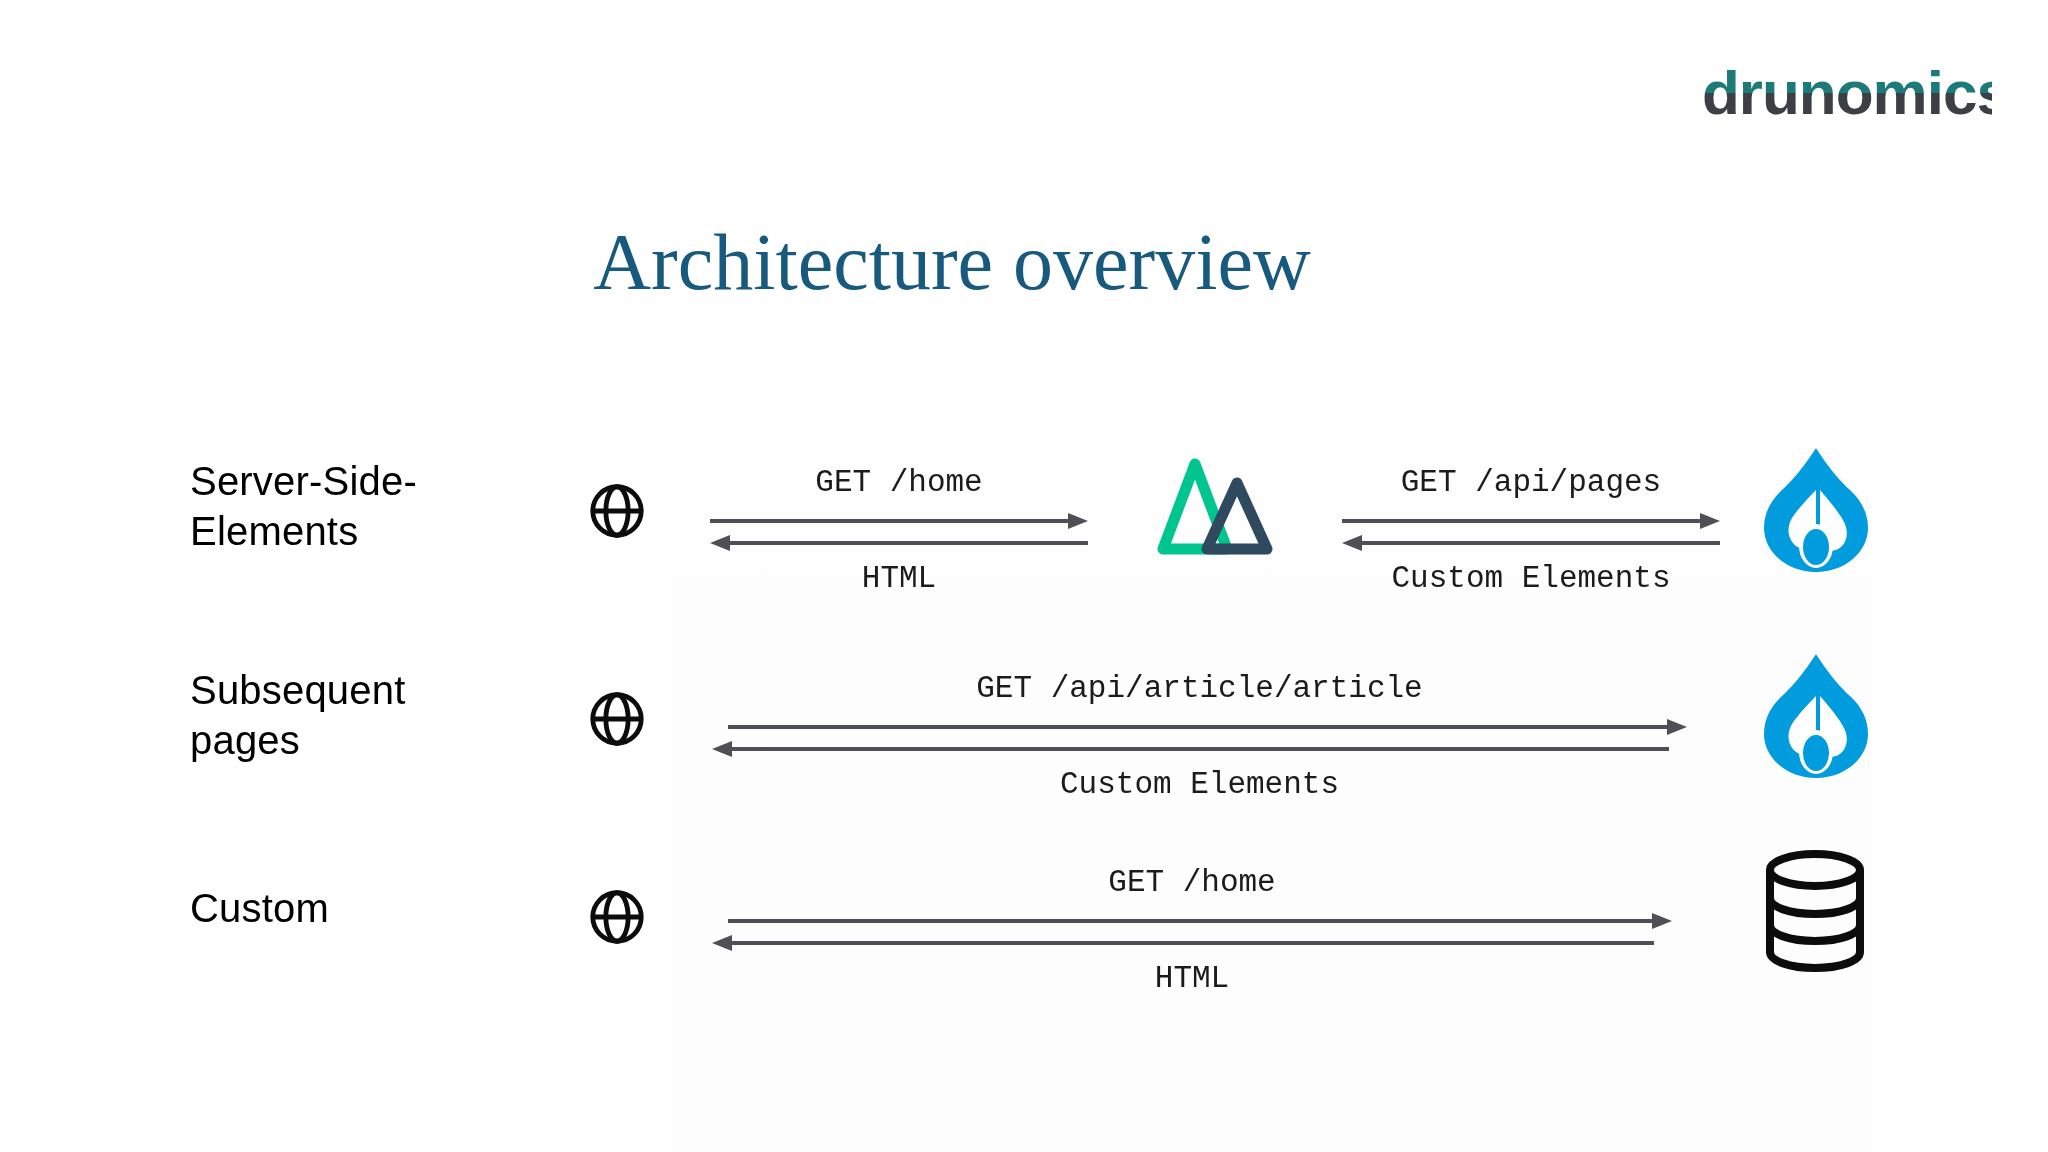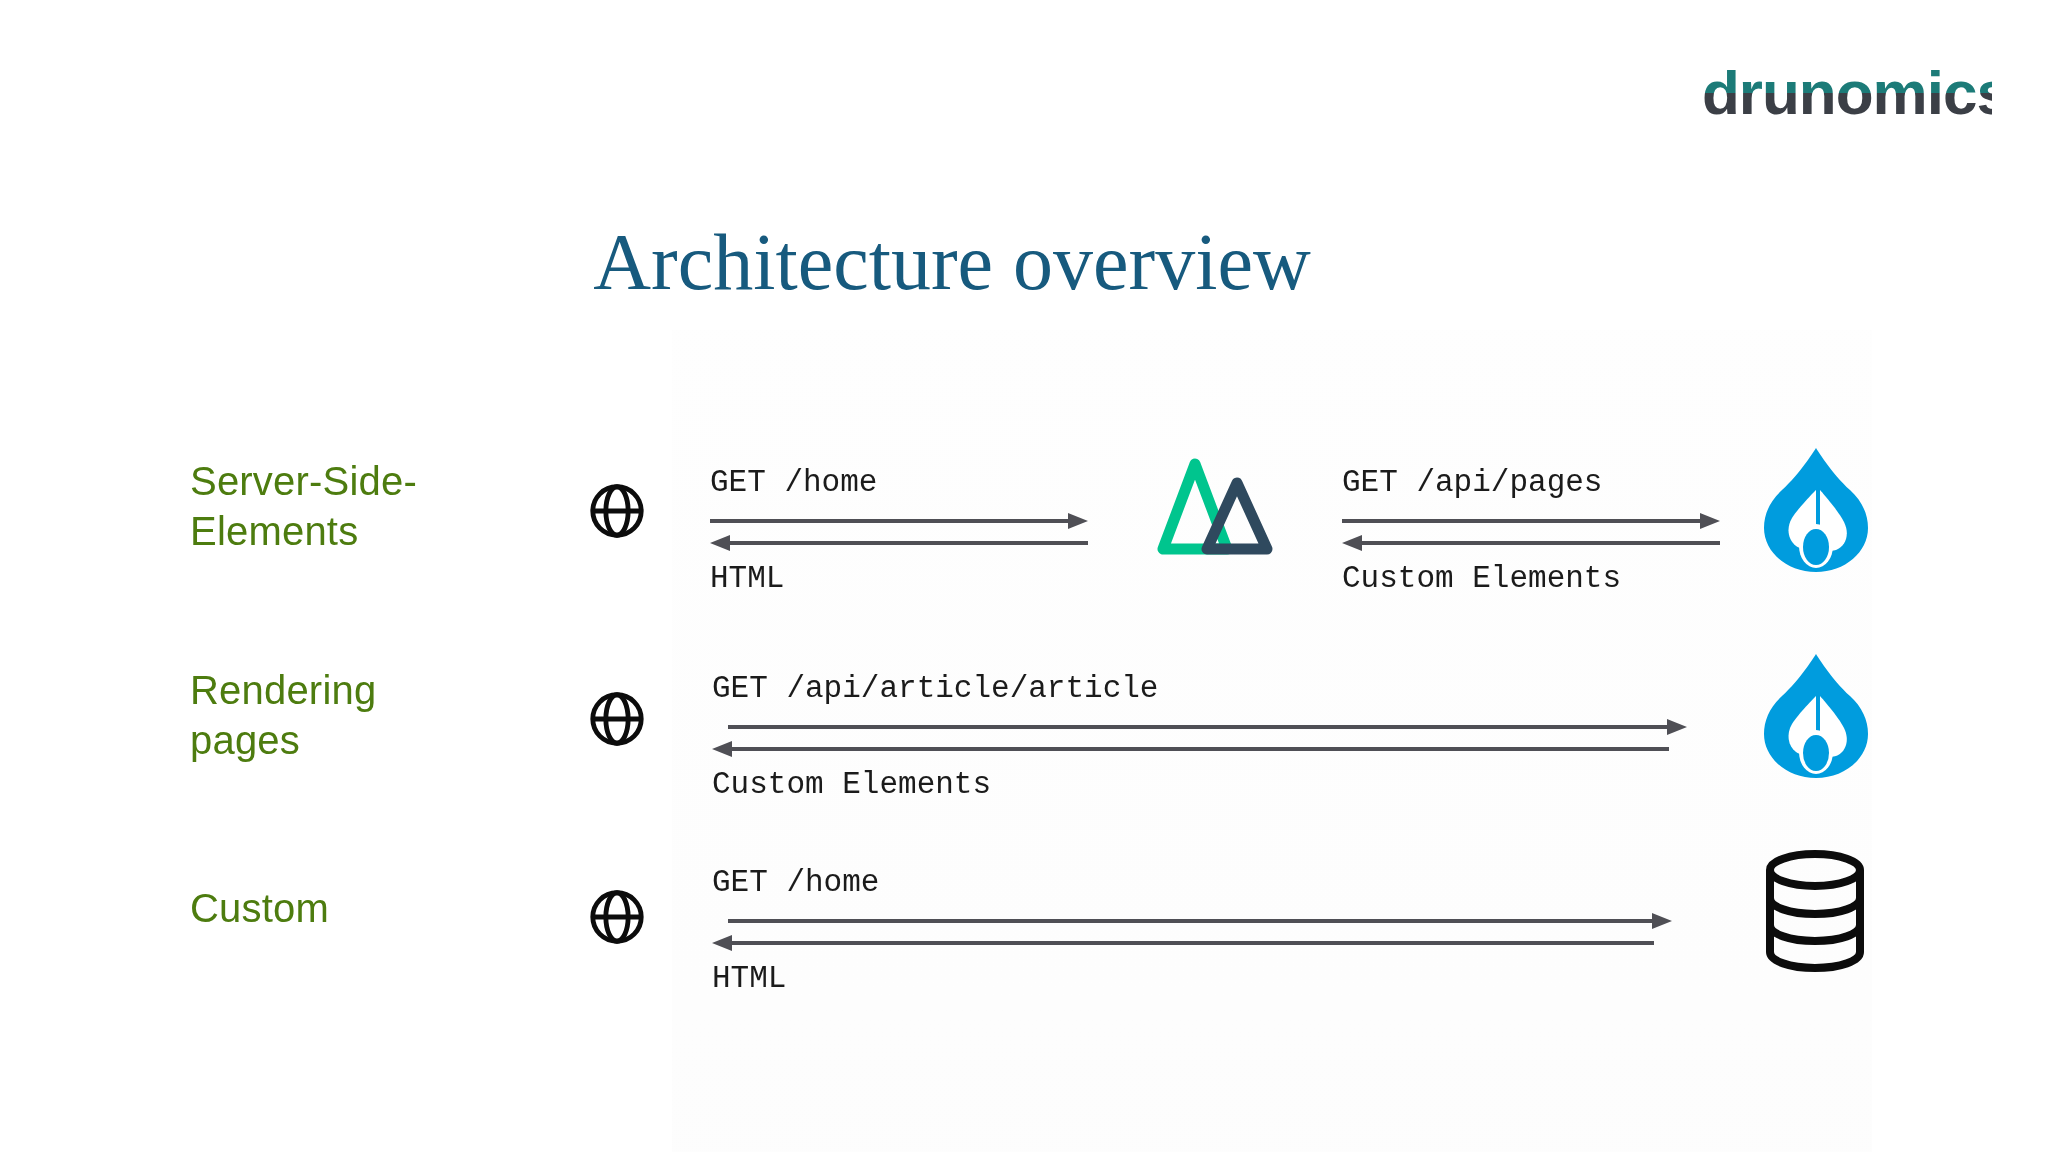--- a/index.html
+++ b/index.html
@@ -70,21 +70,21 @@
   .row-2 { top: 610px; }
   .row-3 { top: 810px; }
 
   .row-label {
     position: absolute;
     left: 190px;
     width: 380px;
     font-family: "Liberation Sans", "DejaVu Sans", sans-serif;
     font-size: 40px;
     line-height: 50px;
-    color: #4d7c0f;
+    color: #000000;
     font-weight: 400;
     letter-spacing: .2px;
   }
   .row-1 .row-label { top: 22px; }
   .row-2 .row-label { top: 55px; }
   .row-3 .row-label { top: 73px; }
 
   
   .globe {
     position: absolute;
@@ -99,20 +99,21 @@
 
   
   .arrow-group {
     position: absolute;
     height: 130px;
   }
   .arrow-group .lbl {
     position: absolute;
     left: 0;
     width: 100%;
+    text-align: center;
     font-family: "Liberation Mono", "DejaVu Sans Mono", monospace;
     font-size: 31px;
     line-height: 34px;
     color: #1b1b1b;
     letter-spacing: 0px;
     white-space: pre;
   }
   .arrow-group .lbl-top { top: 0px; }
   .arrow-group .lbl-bottom { bottom: 0px; }
 
@@ -239,21 +240,21 @@
                  L58 94 Z" fill="#ffffff"></path>
         <ellipse cx="54" cy="100" rx="17" ry="22" fill="#ffffff"></ellipse>
         <ellipse cx="54" cy="101" rx="13" ry="18" fill="#009cde"></ellipse>
       </svg>
     </div>
   </div>
 
   <div class="row row-2">
 
     <div class="row-label">
-      <div>Rendering</div>
+      <div>Subsequent</div>
       <div>pages</div>
     </div>
 
     <div class="globe">
       <svg viewBox="0 0 64 64" xmlns="http://www.w3.org/2000/svg">
         <circle cx="32" cy="32" r="25" fill="none" stroke="#0c0c0c" stroke-width="5"></circle>
         <line x1="7" y1="32" x2="57" y2="32" stroke="#0c0c0c" stroke-width="5"></line>
         <ellipse cx="32" cy="32" rx="11.5" ry="25" fill="none" stroke="#0c0c0c" stroke-width="5"></ellipse>
       </svg>
     </div>

